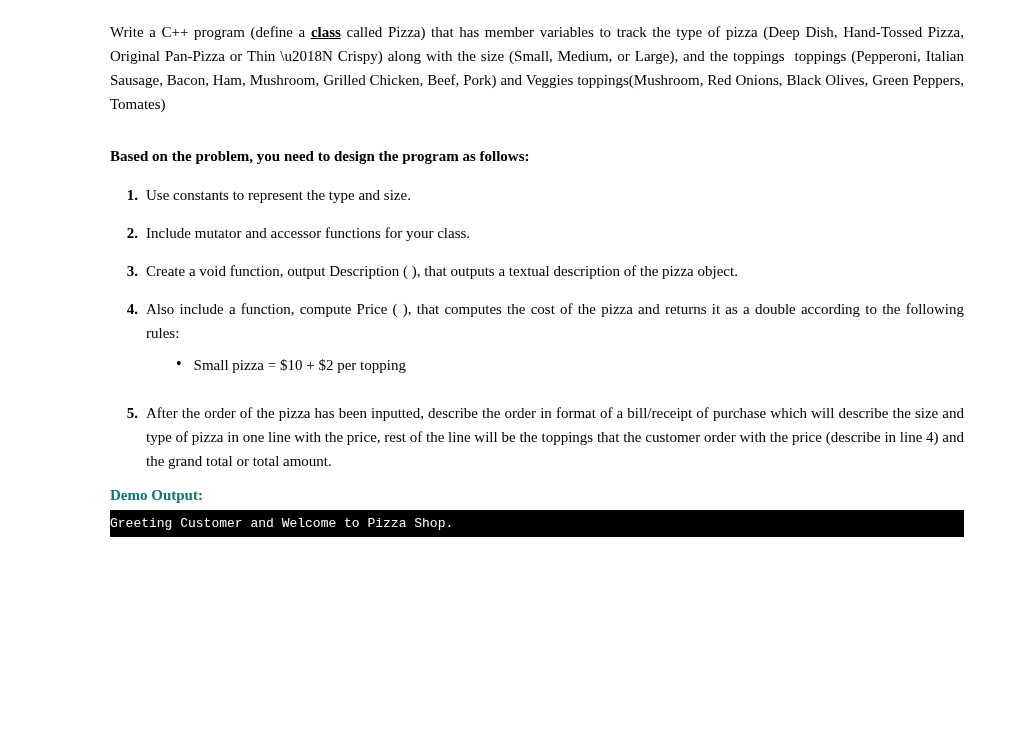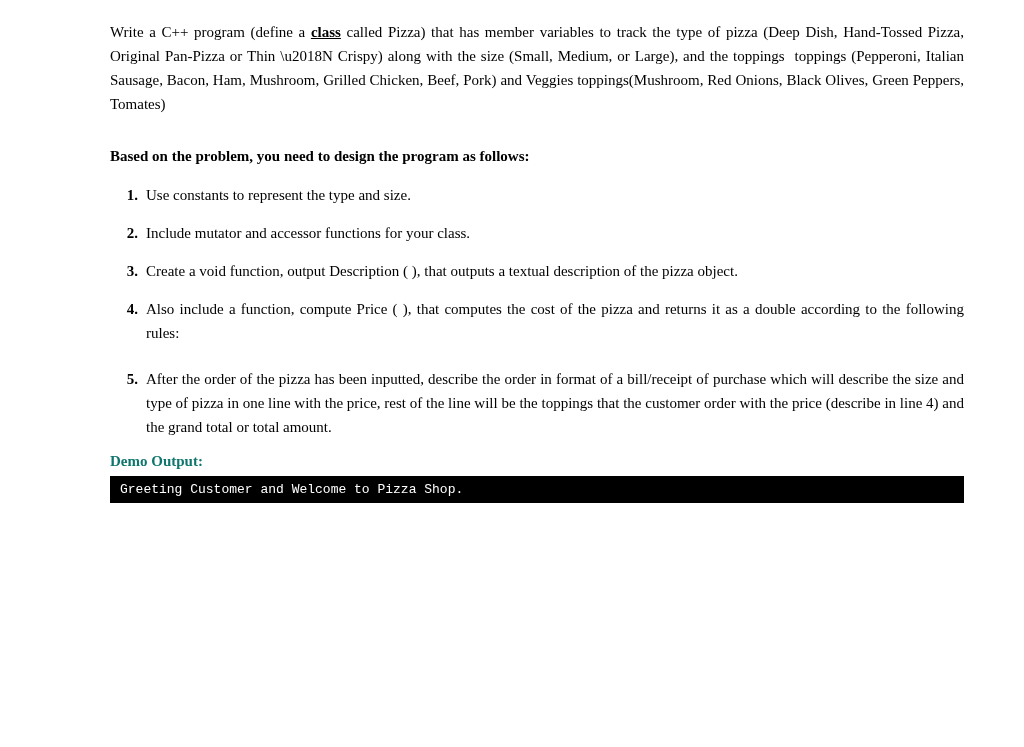--- a/index.html
+++ b/index.html
@@ -89,21 +89,21 @@
       margin-top: 6px;
       margin-bottom: 6px;
       font-size: 15px;
     }
 
     .terminal-block {
       background: #000000;
       color: #ffffff;
       font-family: 'Courier New', Courier, monospace;
       font-size: 13px;
-      padding: 6px 10px;
+      padding: 6px 0;
       margin-top: 4px;
       width: 100%;
     }
   </style>
 </head>
 <body>
 
 <div class="page-container">
 
   <p class="intro-paragraph">
@@ -127,20 +127,23 @@
     <li>
       <span class="num">3.</span>
       <span class="content">Create a void function, output Description ( ), that outputs a textual description of the pizza object.</span>
     </li>
 
     <li>
       <span class="num">4.</span>
       <span class="content">
         <span>Also include a function, compute Price ( ), that computes the cost of the pizza and returns it as a double according to the following rules:</span>
         <ul class="bullet-list">
+          <li>
+            <span>Small pizza = $10 + $2 per topping</span>
+          </li>
         </ul>
       </span>
     </li>
 
     <li>
       <span class="num">5.</span>
       <span class="content">After the order of the pizza has been inputted, describe the order in format of a bill/receipt of purchase which will describe the size and type of pizza in one line with the price, rest of the line will be the toppings that the customer order with the price (describe in line 4) and the grand total or total amount.</span>
     </li>
 
   </ol>

